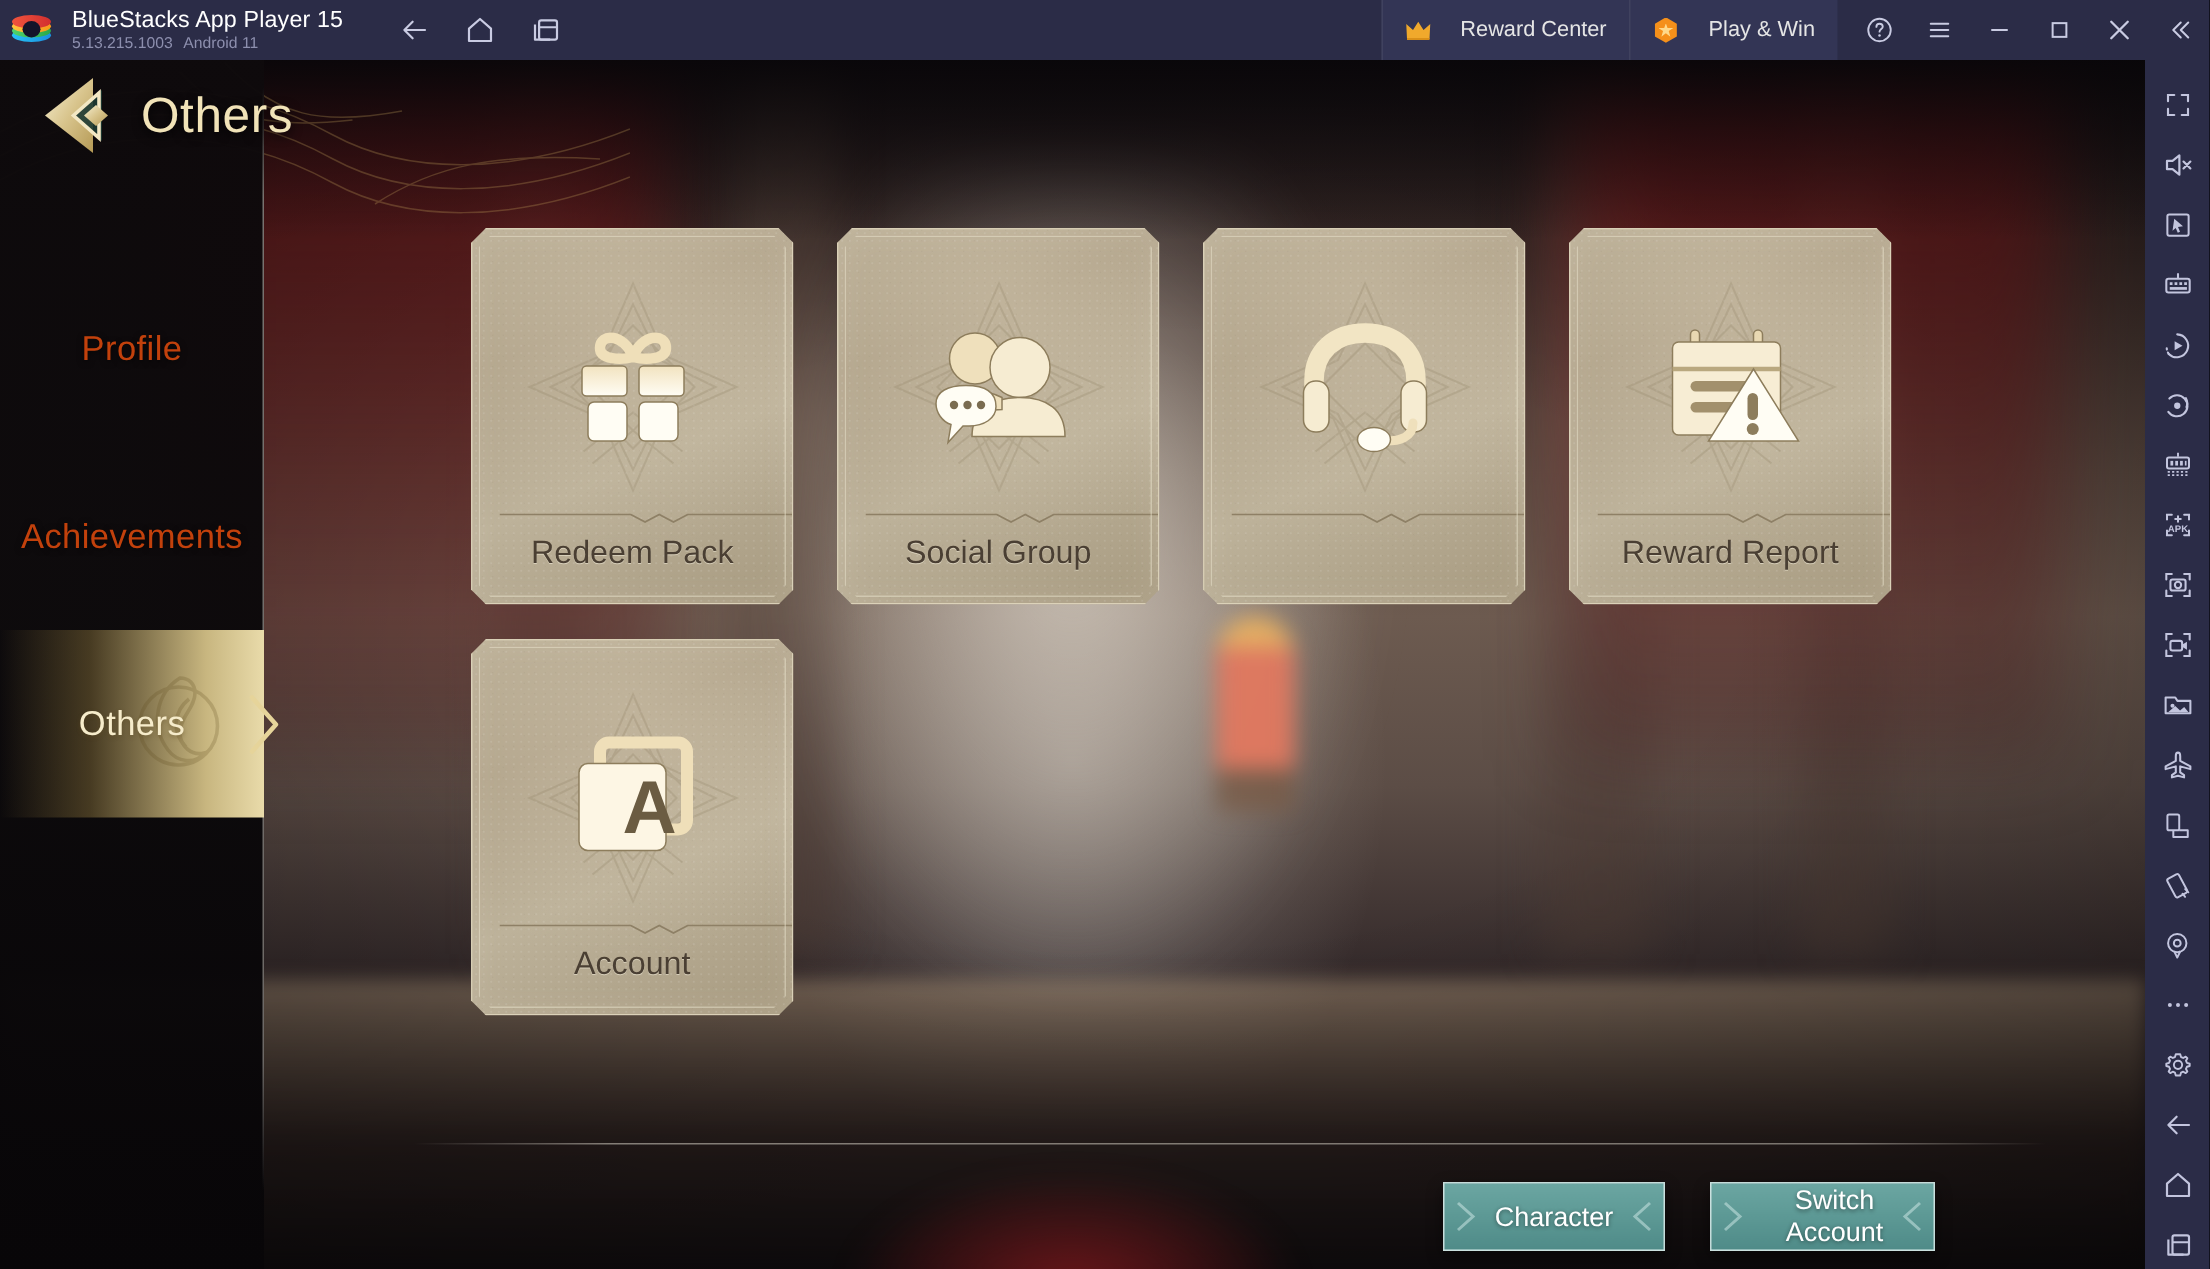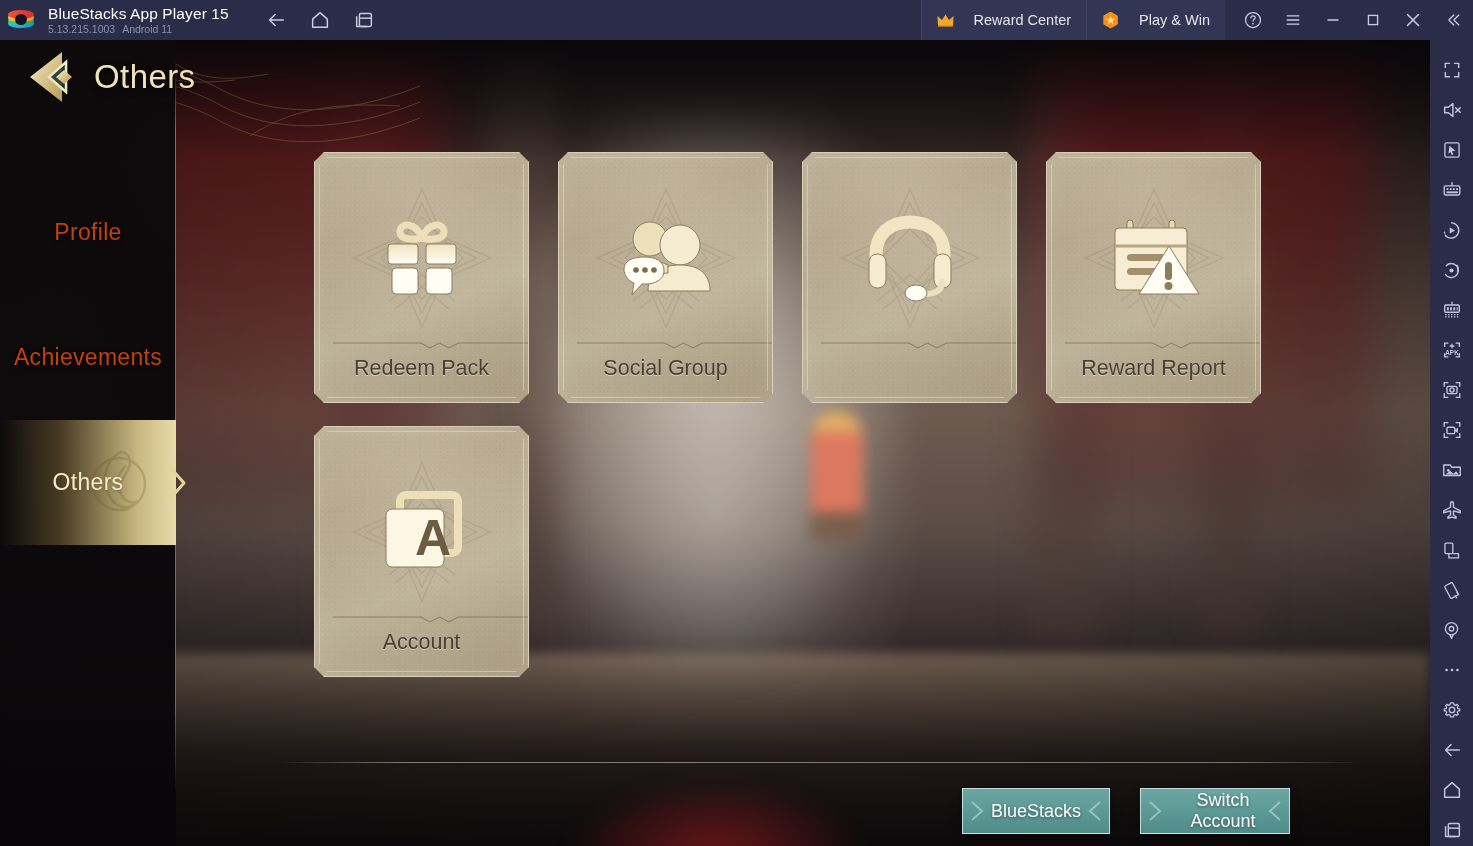--- a/index.html
+++ b/index.html
@@ -455,21 +455,21 @@
     <div class="bottom-rule"></div>
 
     <div class="btn-row">
       <div class="gbtn">
         <svg class="chev l" width="16" height="22" viewBox="0 0 16 22">
           <path d="M3 2 L13 11 L3 20" fill="none" stroke="#d4ecea" stroke-width="2"></path>
           </svg>
         <svg class="chev r" width="16" height="22" viewBox="0 0 16 22">
           <path d="M13 2 L3 11 L13 20" fill="none" stroke="#d4ecea" stroke-width="2"></path>
           </svg>
-        <span>BlueStacks</span>
+        <span>Character</span>
       </div>
       <div class="gbtn two-line">
         <svg class="chev l" width="16" height="22" viewBox="0 0 16 22">
           <path d="M3 2 L13 11 L3 20" fill="none" stroke="#d4ecea" stroke-width="2"></path>
           </svg>
         <svg class="chev r" width="16" height="22" viewBox="0 0 16 22">
           <path d="M13 2 L3 11 L13 20" fill="none" stroke="#d4ecea" stroke-width="2"></path>
           </svg>
         <span style="display:block;text-align:center">
           <span style="display:block">Switch</span>

